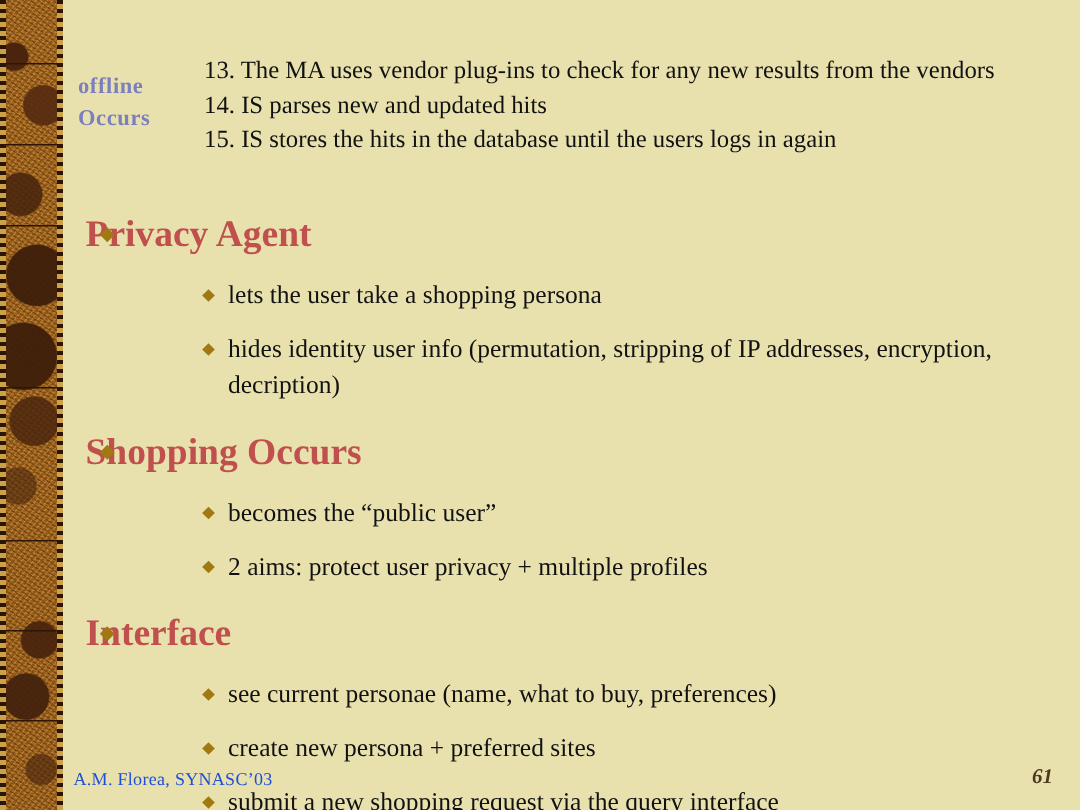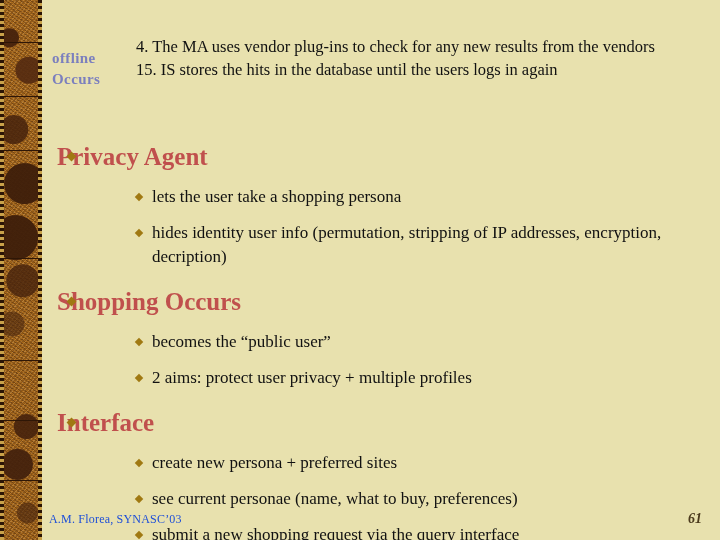--- a/index.html
+++ b/index.html
@@ -170,21 +170,22 @@
     <div class="edge left"></div>
     <div class="edge right"></div>
   </div>
 
   <div id="occurs-label">
     <div>offline</div>
     <div>Occurs</div>
   </div>
 
   <div id="numbered-list">
-    <div class="nline">4. The MA uses vendor plug-ins to check for any new results from the vendors</div>
+    <div class="nline">13. The MA uses vendor plug-ins to check for any new results from the vendors</div>
+    <div class="nline">14. IS parses new and updated hits</div>
     <div class="nline">15. IS stores the hits in the database until the users logs in again</div>
   </div>
 
   <div id="body">
 
     <div class="lvl1">
       <span class="dia"></span>
       <span>Privacy Agent</span>
     </div>
     <div class="lvl2">
@@ -212,25 +213,25 @@
     </div>
 
     <div class="gap-md"></div>
 
     <div class="lvl1">
       <span class="dia"></span>
       <span>Interface</span>
     </div>
     <div class="lvl2">
       <span class="dia"></span>
+      <span>see current personae (name, what to buy, preferences)</span>
+    </div>
+    <div class="lvl2">
+      <span class="dia"></span>
       <span>create new persona + preferred sites</span>
-    </div>
-    <div class="lvl2">
-      <span class="dia"></span>
-      <span>see current personae (name, what to buy, preferences)</span>
     </div>
     <div class="lvl2">
       <span class="dia"></span>
       <span>submit a new shopping request via the query interface</span>
     </div>
     <div class="lvl2">
       <span class="dia"></span>
       <span>view hits</span>
     </div>
 

